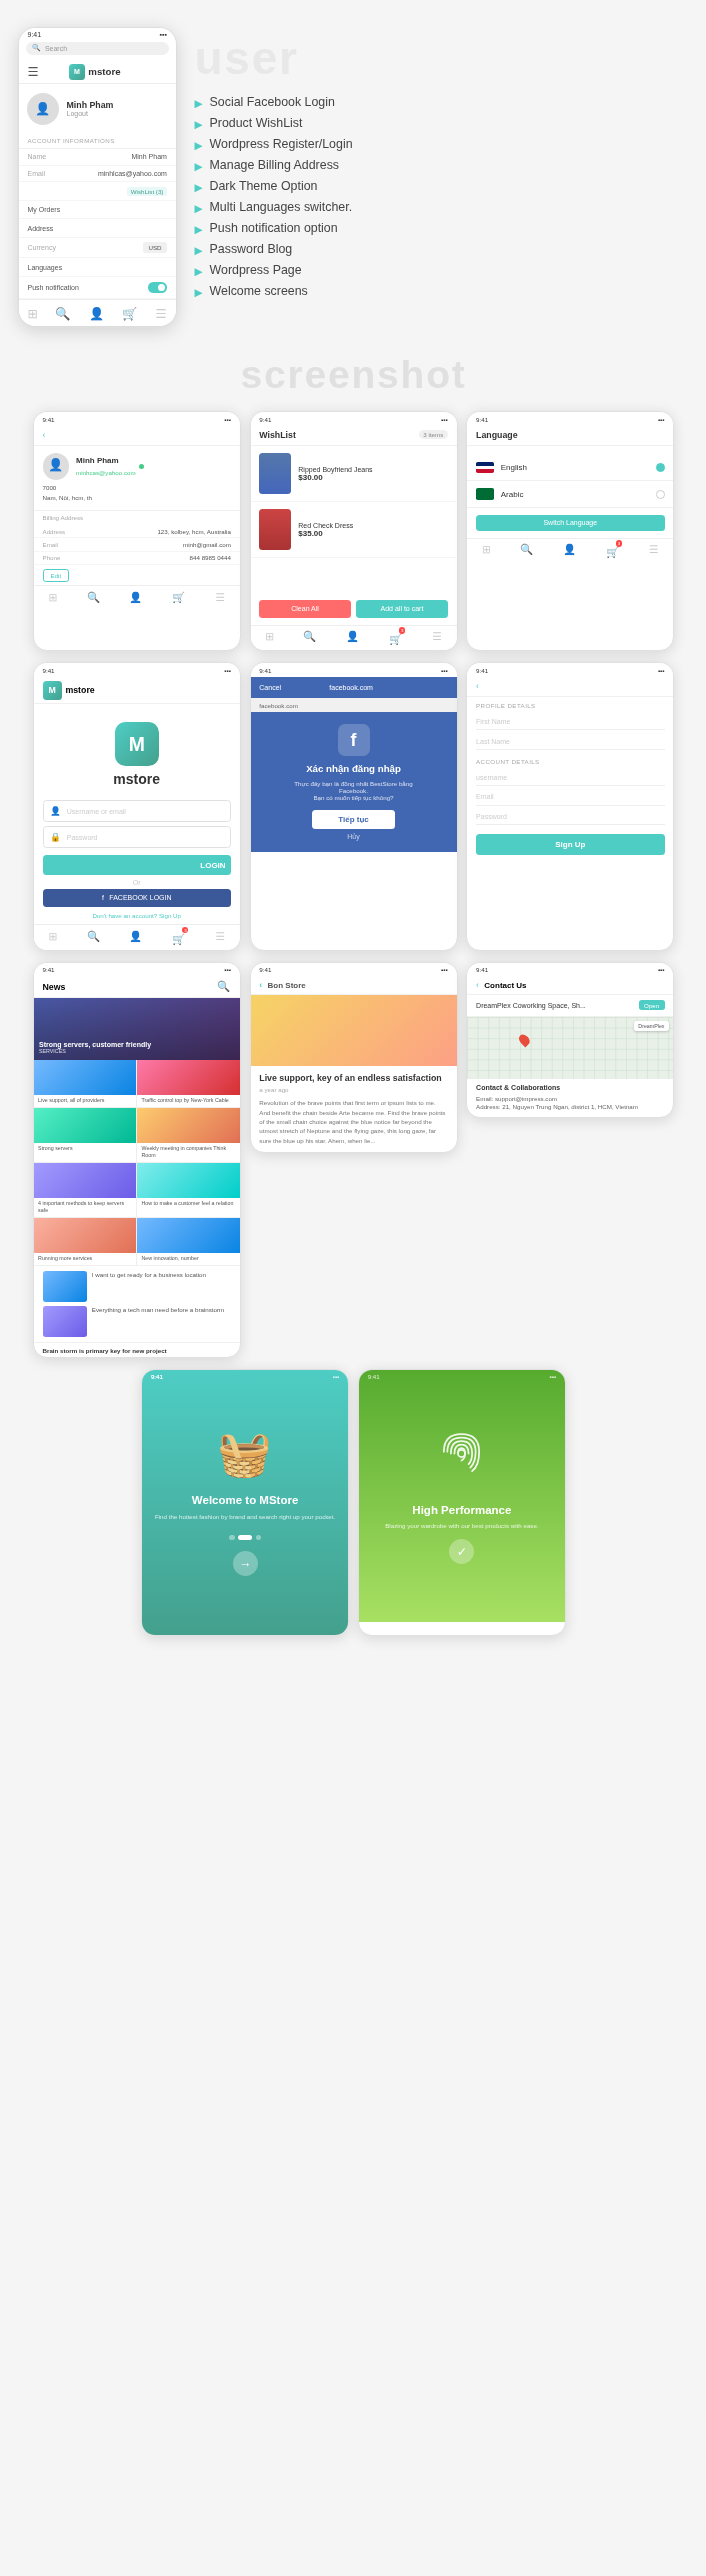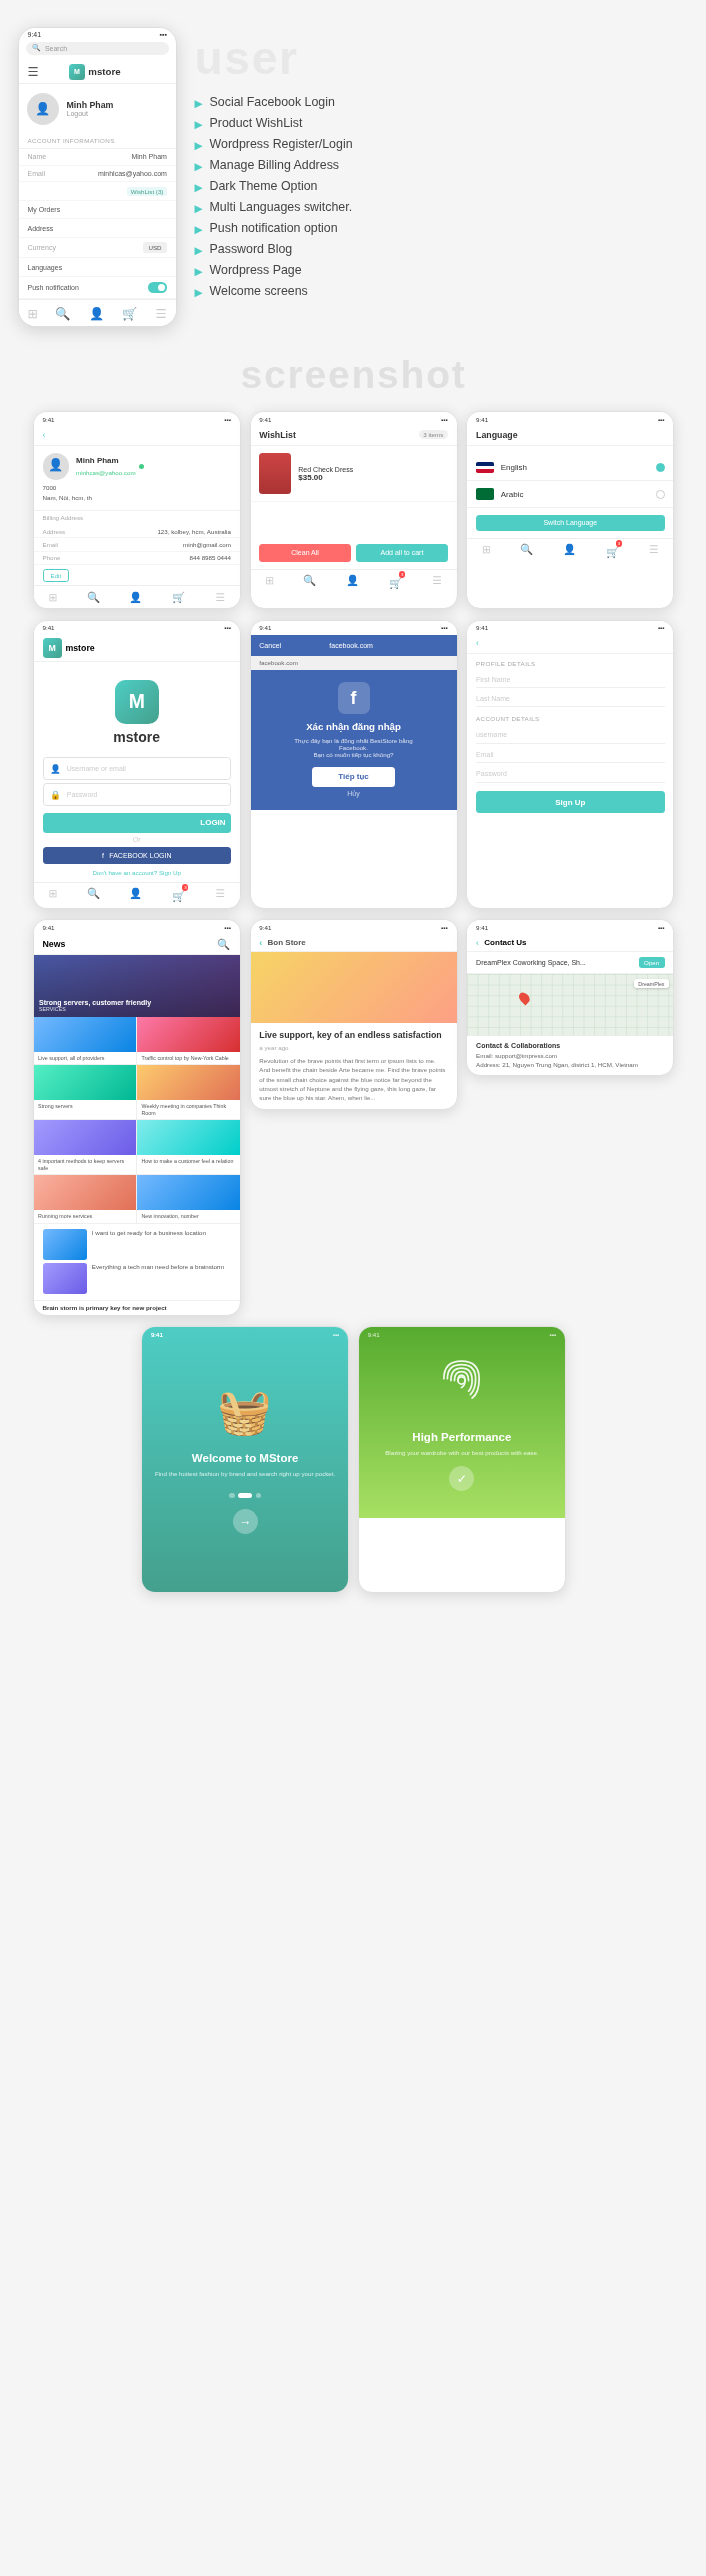--- a/index.html
+++ b/index.html
@@ -821,20 +821,27 @@
     <div class="ss-phone">
       <div class="ss-status">
         <span>9:41</span>
         <span>▪▪▪</span>
       </div>
       <div class="ss-header">
         <span class="ss-title">WishList</span>
         <span class="ss-badge">3 items</span>
       </div>
       <div class="wishlist-item">
+        <div class="wishlist-img dress2"></div>
+        <div>
+          <div class="item-name">Ripped Boyfriend Jeans</div>
+          <div class="item-price">$30.00</div>
+        </div>
+      </div>
+      <div class="wishlist-item">
         <div class="wishlist-img dress3"></div>
         <div>
           <div class="item-name">Red Check Dress</div>
           <div class="item-price">$35.00</div>
         </div>
       </div>
       <div style="flex:1; min-height:35px;"></div>
       <div class="wishlist-actions">
         <div class="btn-clear">Clean All</div>
         <div class="btn-add-cart">Add all to cart</div>
@@ -1106,21 +1113,21 @@
         <div class="welcome-dots">
           <div class="dot"></div>
           <div class="dot active"></div>
           <div class="dot"></div>
         </div>
         <div class="next-arrow">→</div>
       </div>
     </div>
 
     <div class="ss-phone" style="width:208px; min-height:265px;">
-      <div class="welcome-screen-green" style="height:191px; position:relative;">
+      <div class="welcome-screen-green" style="height:252px; position:relative;">
         <div style="position:absolute;top:0;left:0;right:0;padding:3.5px 8.8px;display:flex;justify-content:space-between;font-size:6.2px;color:rgba(255,255,255,0.8);">
           <span>9:41</span>
           <span>▪▪▪</span>
         </div>
         <div class="fingerprint-icon">
           <svg width="53" height="53" viewBox="0 0 60 60" fill="none" class="fp-svg">
             <circle cx="30" cy="30" r="4" stroke="white" stroke-width="2" fill="none"></circle>
             <path d="M22 30 Q22 20 30 20 Q38 20 38 30" stroke="white" stroke-width="2" fill="none" stroke-linecap="round"></path>
             <path d="M18 30 Q18 16 30 16 Q42 16 42 30 Q42 38 38 42" stroke="white" stroke-width="2" fill="none" stroke-linecap="round"></path>
             <path d="M14 28 Q14 12 30 12 Q46 12 46 28 Q46 40 40 46" stroke="white" stroke-width="2" fill="none" stroke-linecap="round"></path>

